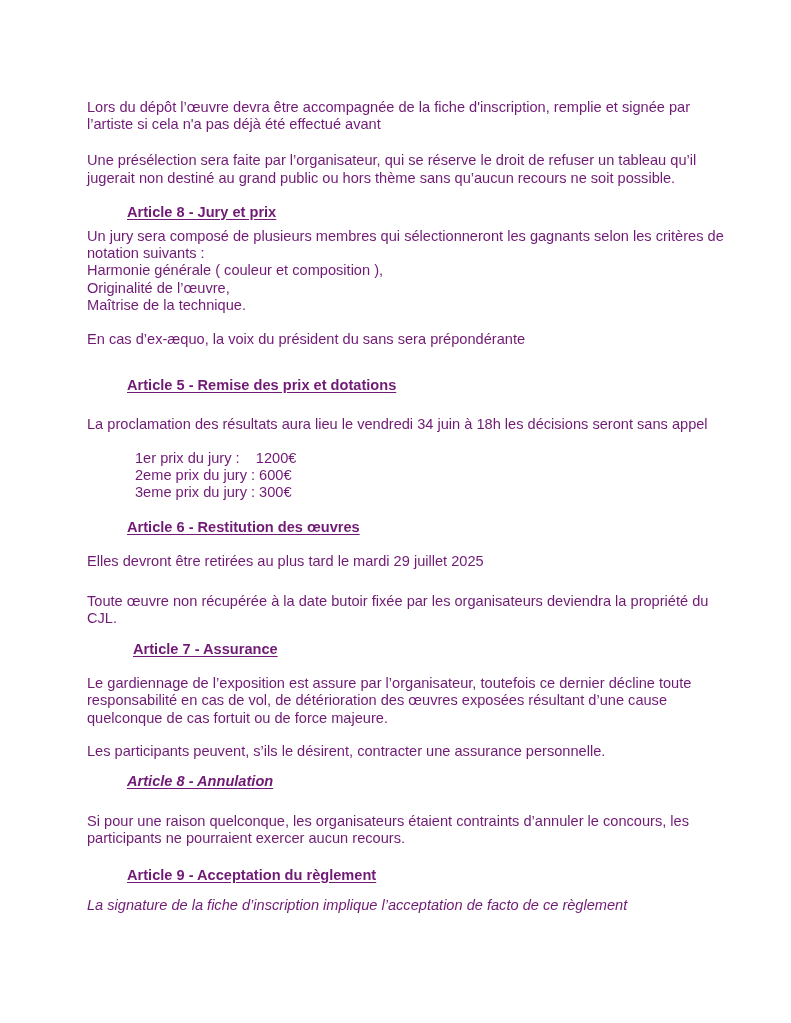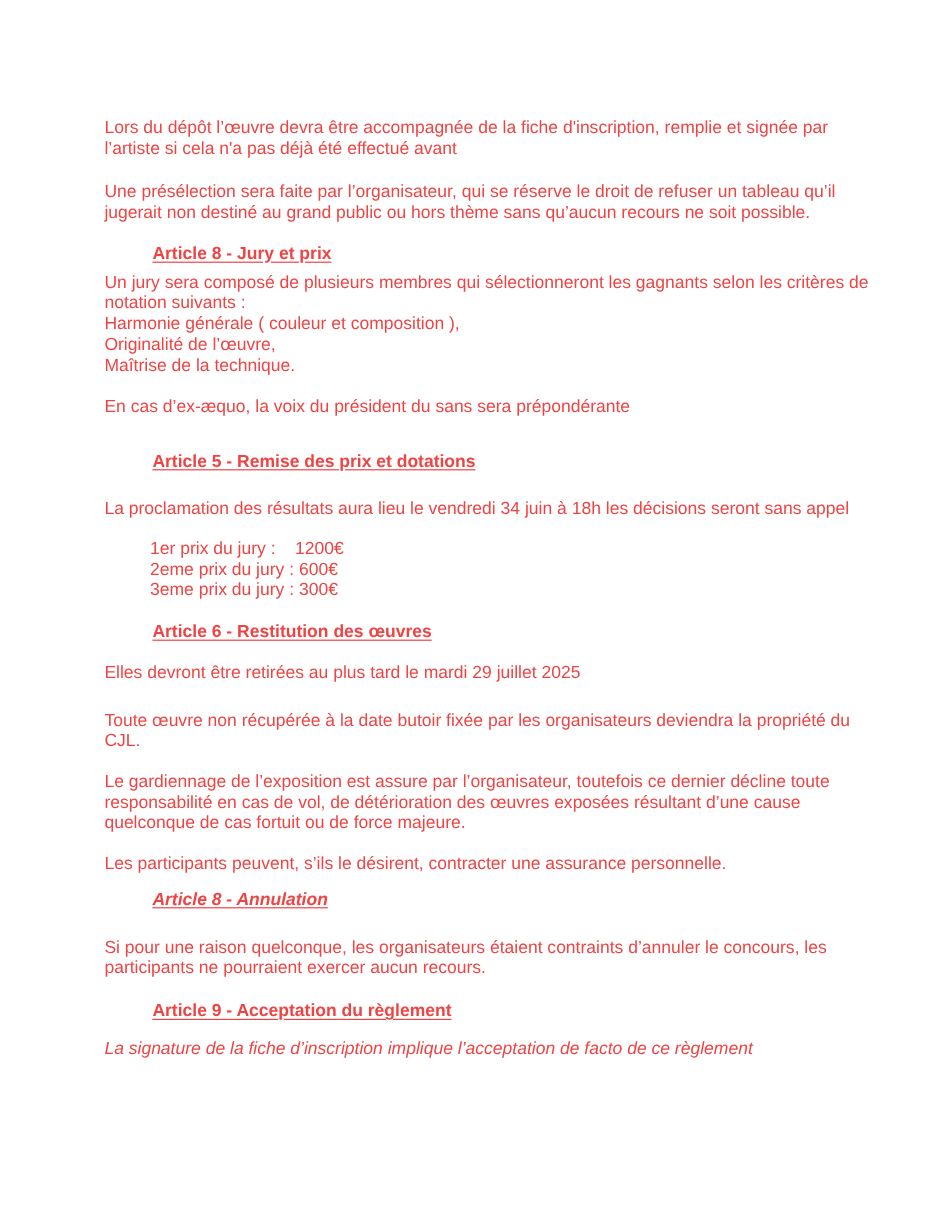--- a/index.html
+++ b/index.html
@@ -9,41 +9,41 @@
   }
   .page {
     position: relative;
     width: 791px;
     height: 1023px;
     background: #ffffff;
     box-sizing: border-box;
     padding: 99px 70px 0 87px;
     overflow: hidden;
     font-family: "Liberation Sans", "DejaVu Sans", sans-serif;
-    color: #ef4444;
+    color: #701a75;
   }
   .para {
     margin: 0;
     font-size: 14.6px;
     line-height: 17.2px;
     white-space: pre;
     font-weight: normal;
   }
   .heading {
     margin: 0;
     margin-left: 40px;
     font-size: 14.6px;
     line-height: 17.2px;
     white-space: pre;
     font-weight: bold;
     text-decoration: underline;
     text-underline-offset: 2px;
   }
   .heading.indent-7 { margin-left: 46px; }
-  .indent-list { margin-left: 38px; }
+  .indent-list { margin-left: 48px; }
 
   .mt-3  { margin-top: 13px; font-style: italic; }
   .mt-14 { margin-top: 14px; }
   .mt-16 { margin-top: 16px; }
   .mt-17 { margin-top: 17px; }
   .mt-18 { margin-top: 18px; }
   .mt-19 { margin-top: 19px; }
   .mt-22 { margin-top: 22px; }
   .mt-23 { margin-top: 23px; }
   .mt-25 { margin-top: 7px; }
@@ -78,20 +78,21 @@
 2eme prix du jury : 600€
 3eme prix du jury : 300€</p>
 
   <p class="heading mt-18">Article 6 - Restitution des œuvres</p>
 
   <p class="para mt-17">Elles devront être retirées au plus tard le mardi 29 juillet 2025</p>
 
   <p class="para mt-22">Toute œuvre non récupérée à la date butoir fixée par les organisateurs deviendra la propriété du
 CJL.</p>
 
+  <p class="heading indent-7 mt-14">Article 7 - Assurance</p>
 
   <p class="para mt-17">Le gardiennage de l’exposition est assure par l’organisateur, toutefois ce dernier décline toute
 responsabilité en cas de vol, de détérioration des œuvres exposées résultant d’une cause
 quelconque de cas fortuit ou de force majeure.</p>
 
   <p class="para mt-16">Les participants peuvent, s’ils le désirent, contracter une assurance personnelle.</p>
 
   <p class="heading mt-3">Article 8 - Annulation</p>
 
   <p class="para mt-23">Si pour une raison quelconque, les organisateurs étaient contraints d’annuler le concours, les

